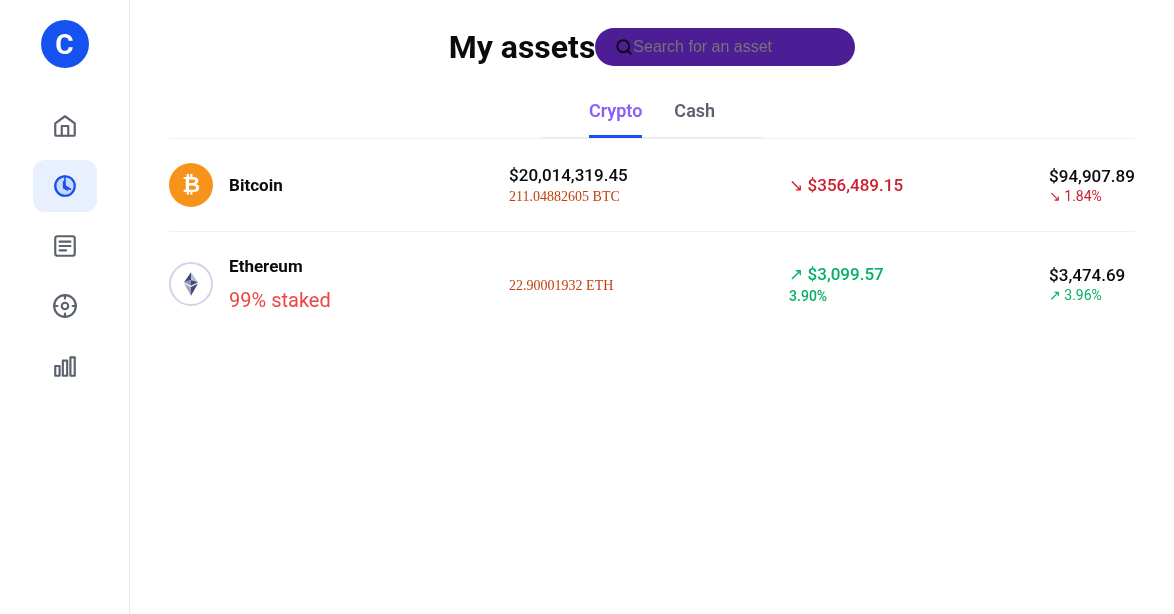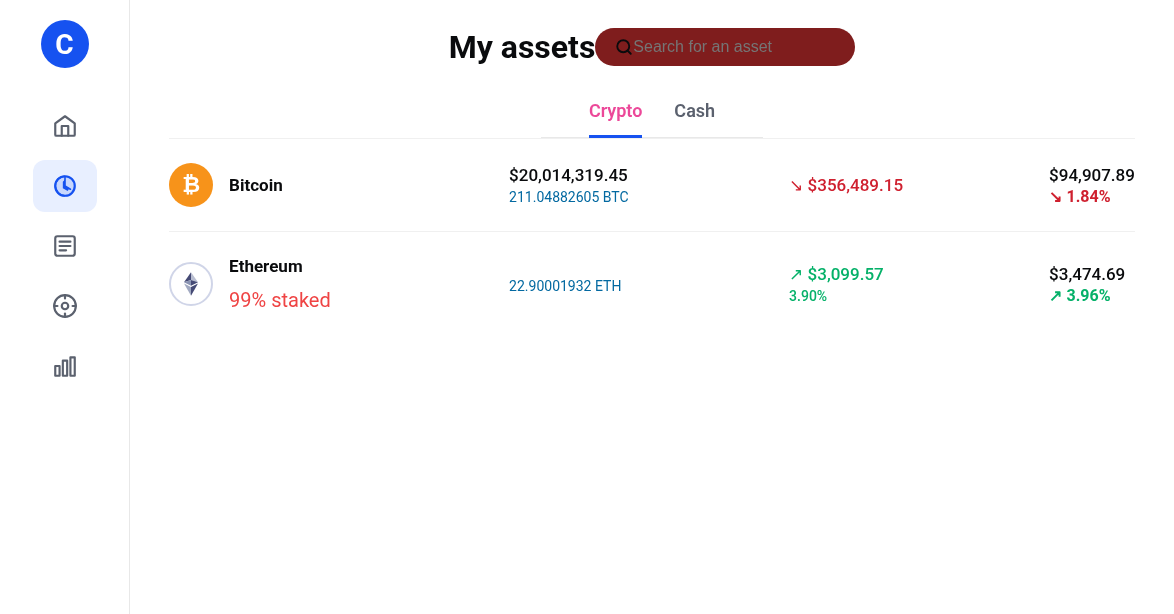--- a/index.html
+++ b/index.html
@@ -76,21 +76,21 @@
       padding: 28px 48px 20px 48px;
     }
     .header-title {
       font-size: 32px;
       font-weight: 700;
       color: #0a0b0d;
     }
     .search-box {
       display: flex;
       align-items: center;
-      background: #7f1d1d;
+      background: #4c1d95;
       border-radius: 24px;
       padding: 10px 20px;
       min-width: 260px;
     }
     .search-box input {
       border: none;
       background: transparent;
       outline: none;
       font-size: 16px;
       color: #9aa0ab;
@@ -110,21 +110,21 @@
     .tab {
       padding: 14px 0;
       font-size: 18px;
       font-weight: 600;
       color: #5b616e;
       cursor: pointer;
       border-bottom: 3px solid transparent;
       margin-bottom: -1px;
     }
     .tab.active {
-      color: #ec4899;
+      color: #8b5cf6;
       border-bottom: 3px solid #1652f0;
     }
 
     
     .table-container {
       padding: 0 48px;
       flex: 1;
       overflow-y: auto;
     }
     .table-header {
@@ -189,45 +189,46 @@
       margin-top: 12px;
     }
 
     .balance-primary {
       font-size: 17px;
       font-weight: 500;
       color: #0a0b0d;
     }
     .balance-secondary {
       font-size: 14px;
-      color: #0369a1;
+      color: #c2410c;
       margin-top: 4px;
+      font-family: Liberation Serif, serif;
     }
 
     .return-primary {
       font-size: 17px;
       font-weight: 500;
     }
     .return-secondary {
       font-size: 14px;
       margin-top: 4px;
       font-weight: 500;
     }
     .negative { color: #cf202f; }
     .positive { color: #05b169; }
 
     .price-primary {
       font-size: 17px;
       font-weight: 500;
       color: #0a0b0d;
     }
     .price-secondary {
-      font-size: 16px;
+      font-size: 14px;
       margin-top: 2px;
-      font-weight: 700;
+      font-weight: 400;
     }
   </style>
 </head>
 <body>
 
 <nav class="sidebar">
   <div class="sidebar-logo">
     <div class="coinbase-icon">C</div>
   </div>
 

